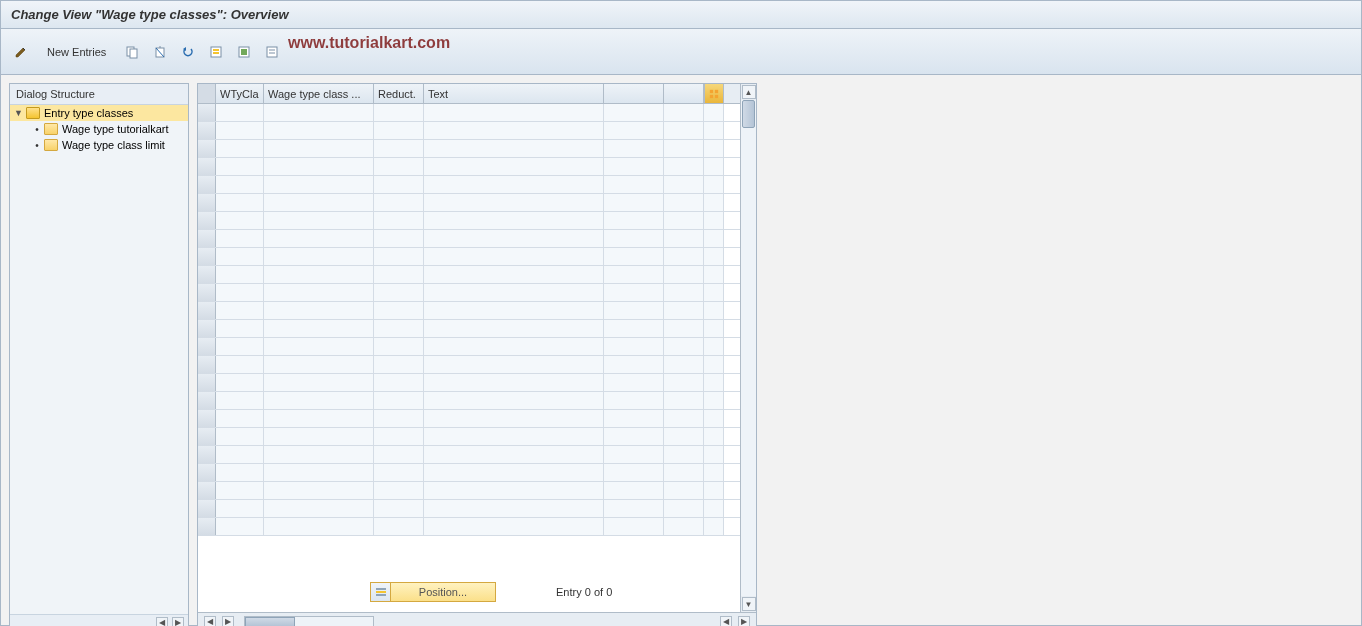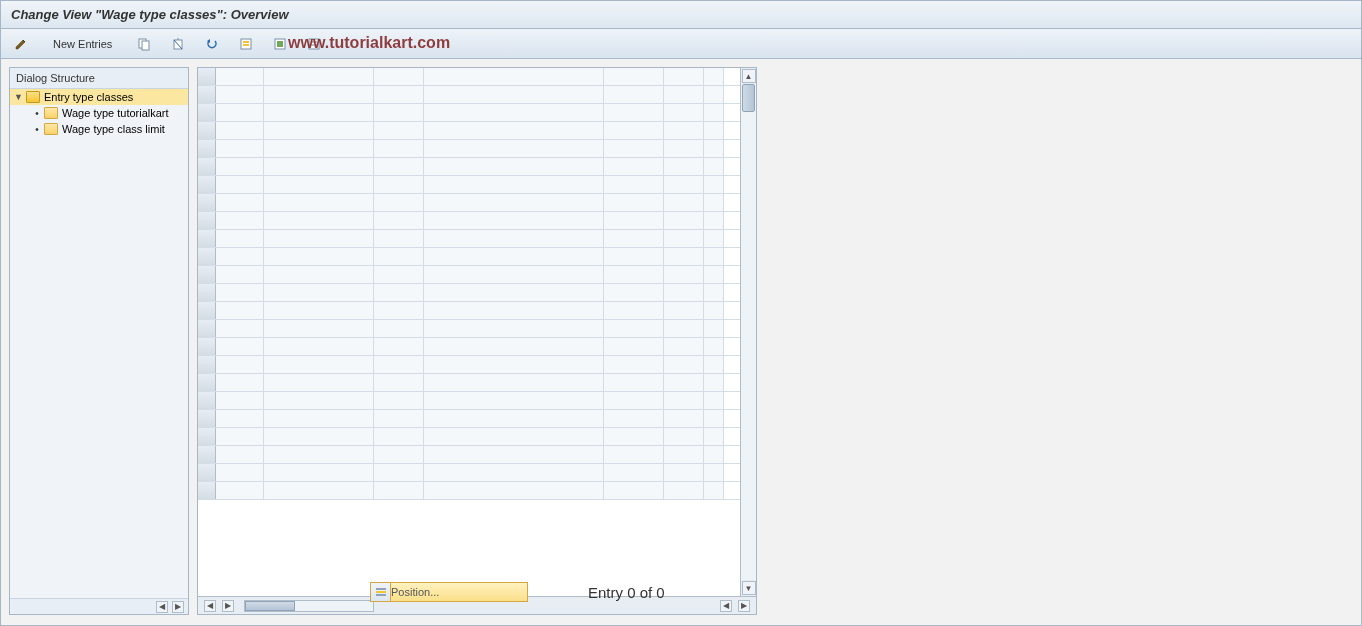--- a/index.html
+++ b/index.html
@@ -26,22 +26,22 @@
       font-style: italic;
       font-size: 13px;
       color: #333;
     }
     .toolbar {
       background: linear-gradient(to bottom, #eef3f8, #d9e4ef);
       border-bottom: 1px solid #a8b7c7;
       padding: 4px 10px;
       display: flex;
       align-items: center;
-      gap: 14px;
-      height: 30px;
+      gap: 8px;
+      height: 46px;
       position: relative;
     }
     .toolbar-btn {
       display: inline-flex;
       align-items: center;
       justify-content: center;
       width: 20px;
       height: 20px;
       cursor: pointer;
     }
@@ -192,23 +192,23 @@
       border: 1px solid #d4a840;
       height: 20px;
       cursor:pointer;
     }
     .position-btn .pb-icon{
       width:20px; height:100%; display:flex; align-items:center; justify-content:center;
       border-right:1px solid #d4a840;
       background:linear-gradient(to bottom,#f0f4f8,#dce6ef);
     }
     .position-btn .pb-text{
-      width:136px; text-align:left; font-size:11px; color:#555;
-    }
-    .entry-text{ font-size:15px; color:#333;}
+      width:104px; text-align:center; font-size:11px; color:#555;
+    }
+    .entry-text{ font-size:11px; color:#333;}
     svg{display:block;}
   </style>
 </head>
 <body>
 
 <div class="window">
   <div class="title-bar">Change View "Wage type classes": Overview</div>
 
   <div class="toolbar">
     <span class="toolbar-btn">
@@ -284,20 +284,37 @@
       </div>
       <div class="tree-hscroll">
         <span class="scroll-arrow">◀</span>
         <span class="scroll-arrow">▶</span>
       </div>
     </div>
 
     <div class="table-panel">
       <div class="table-wrap">
         <div class="table-main">
+          <div class="table-header-row">
+            <div class="th th-rowhead"></div>
+            <div class="th col-wtycla">WTyCla</div>
+            <div class="th col-wtclass">Wage type class ...</div>
+            <div class="th col-reduct">Reduct.</div>
+            <div class="th col-text">Text</div>
+            <div class="th col-e1"></div>
+            <div class="th col-e2"></div>
+            <div class="th th-config">
+              <svg width="12" height="12" viewBox="0 0 12 12">
+                  <rect x="1" y="1" width="4" height="4" fill="#f4a430"></rect>
+                  <rect x="7" y="1" width="4" height="4" fill="#f4a430"></rect>
+                  <rect x="1" y="7" width="4" height="4" fill="#f4a430"></rect>
+                  <rect x="7" y="7" width="4" height="4" fill="#f4a430"></rect>
+                </svg>
+            </div>
+          </div>
           <div class="table-body" id="table-body">
               <div class="tr">
                 <div class="td-rowhead"></div>
                 <div class="td col-wtycla"></div>
                 <div class="td col-wtclass"></div>
                 <div class="td col-reduct"></div>
                 <div class="td col-text"></div>
                 <div class="td col-e1"></div>
                 <div class="td col-e2"></div>
                 <div class="td" style="width:20px"></div>

